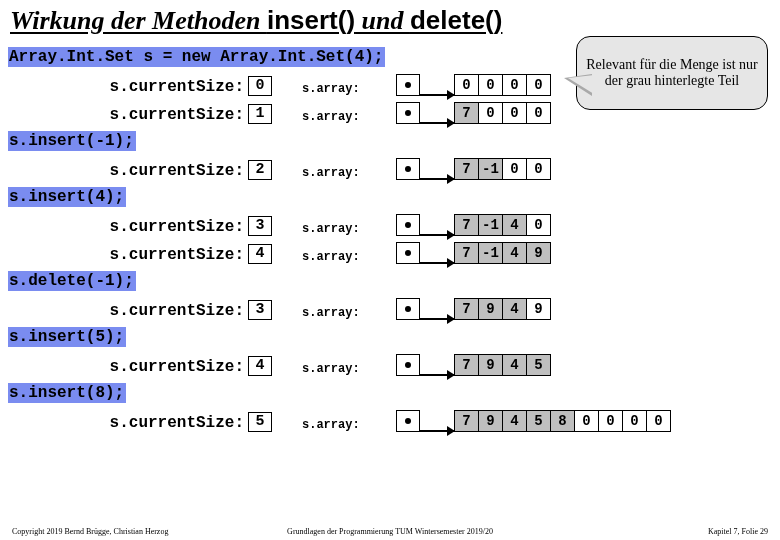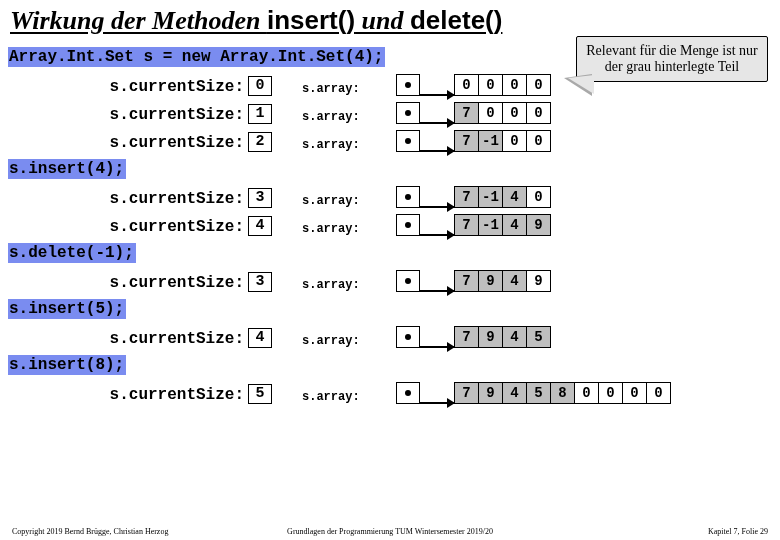--- a/index.html
+++ b/index.html
@@ -33,23 +33,23 @@
   .cell{width:23px;height:20px;border:1px solid #000;border-left:none;
         font-family:"Courier New",monospace;font-weight:700;font-size:14px;
         display:flex;align-items:center;justify-content:center;background:#fff}
   .cell.first{border-left:1px solid #000}
   .cell.shade{background:#bfbfbf}
   .footer{position:absolute;bottom:4px;left:0;right:0;
           font-family:"Times New Roman",serif;font-size:8px;
           display:flex;justify-content:space-between;padding:0 12px}
   .footer .mid{position:absolute;left:50%;transform:translateX(-50%)}
   .callout{position:absolute;top:36px;right:12px;width:178px;
-           border:1px solid #000;border-radius:2px;background:#e6e6e6;
+           border:1px solid #000;border-radius:14px;background:#e6e6e6;
            font-family:"Times New Roman",serif;font-size:14px;
-           text-align:center;padding:6px 6px;line-height:1.15}
+           text-align:center;padding:20px 6px;line-height:1.15}
   .callout-tail{position:absolute;top:74px;right:188px;width:0;height:0;
                 border-right:28px solid #a9a9a9;border-top:4px solid transparent;
                 border-bottom:18px solid transparent}
   .callout-tail2{position:absolute;top:75px;right:186px;width:0;height:0;
                  border-right:26px solid #e6e6e6;border-top:3px solid transparent;
                  border-bottom:16px solid transparent}
   .step{margin-bottom:2px}
 </style>
 </head>
 <body>
@@ -97,20 +97,23 @@
           <span class="arrowline"></span>
           <span class="cells">
             <span class="cell first shade">7</span>
             <span class="cell">0</span>
             <span class="cell">0</span>
             <span class="cell">0</span>
           </span>
         </div>
       </div>
       <div class="step">
+        <div class="row cmd">
+          <span class="mono"><span class="bg">s.insert(-1);</span></span>
+        </div>
         <div class="row stateline">
           <span class="label">s.currentSize:</span>
           <span class="box">2</span>
           <span class="label2">s.array:</span>
           <span class="ptrbox">
             <span style="width: 6px; height: 6px; border-radius: 50%; background: rgb(0, 0, 0);"></span>
           </span>
           <span class="arrowline"></span>
           <span class="cells">
             <span class="cell first shade">7</span>

